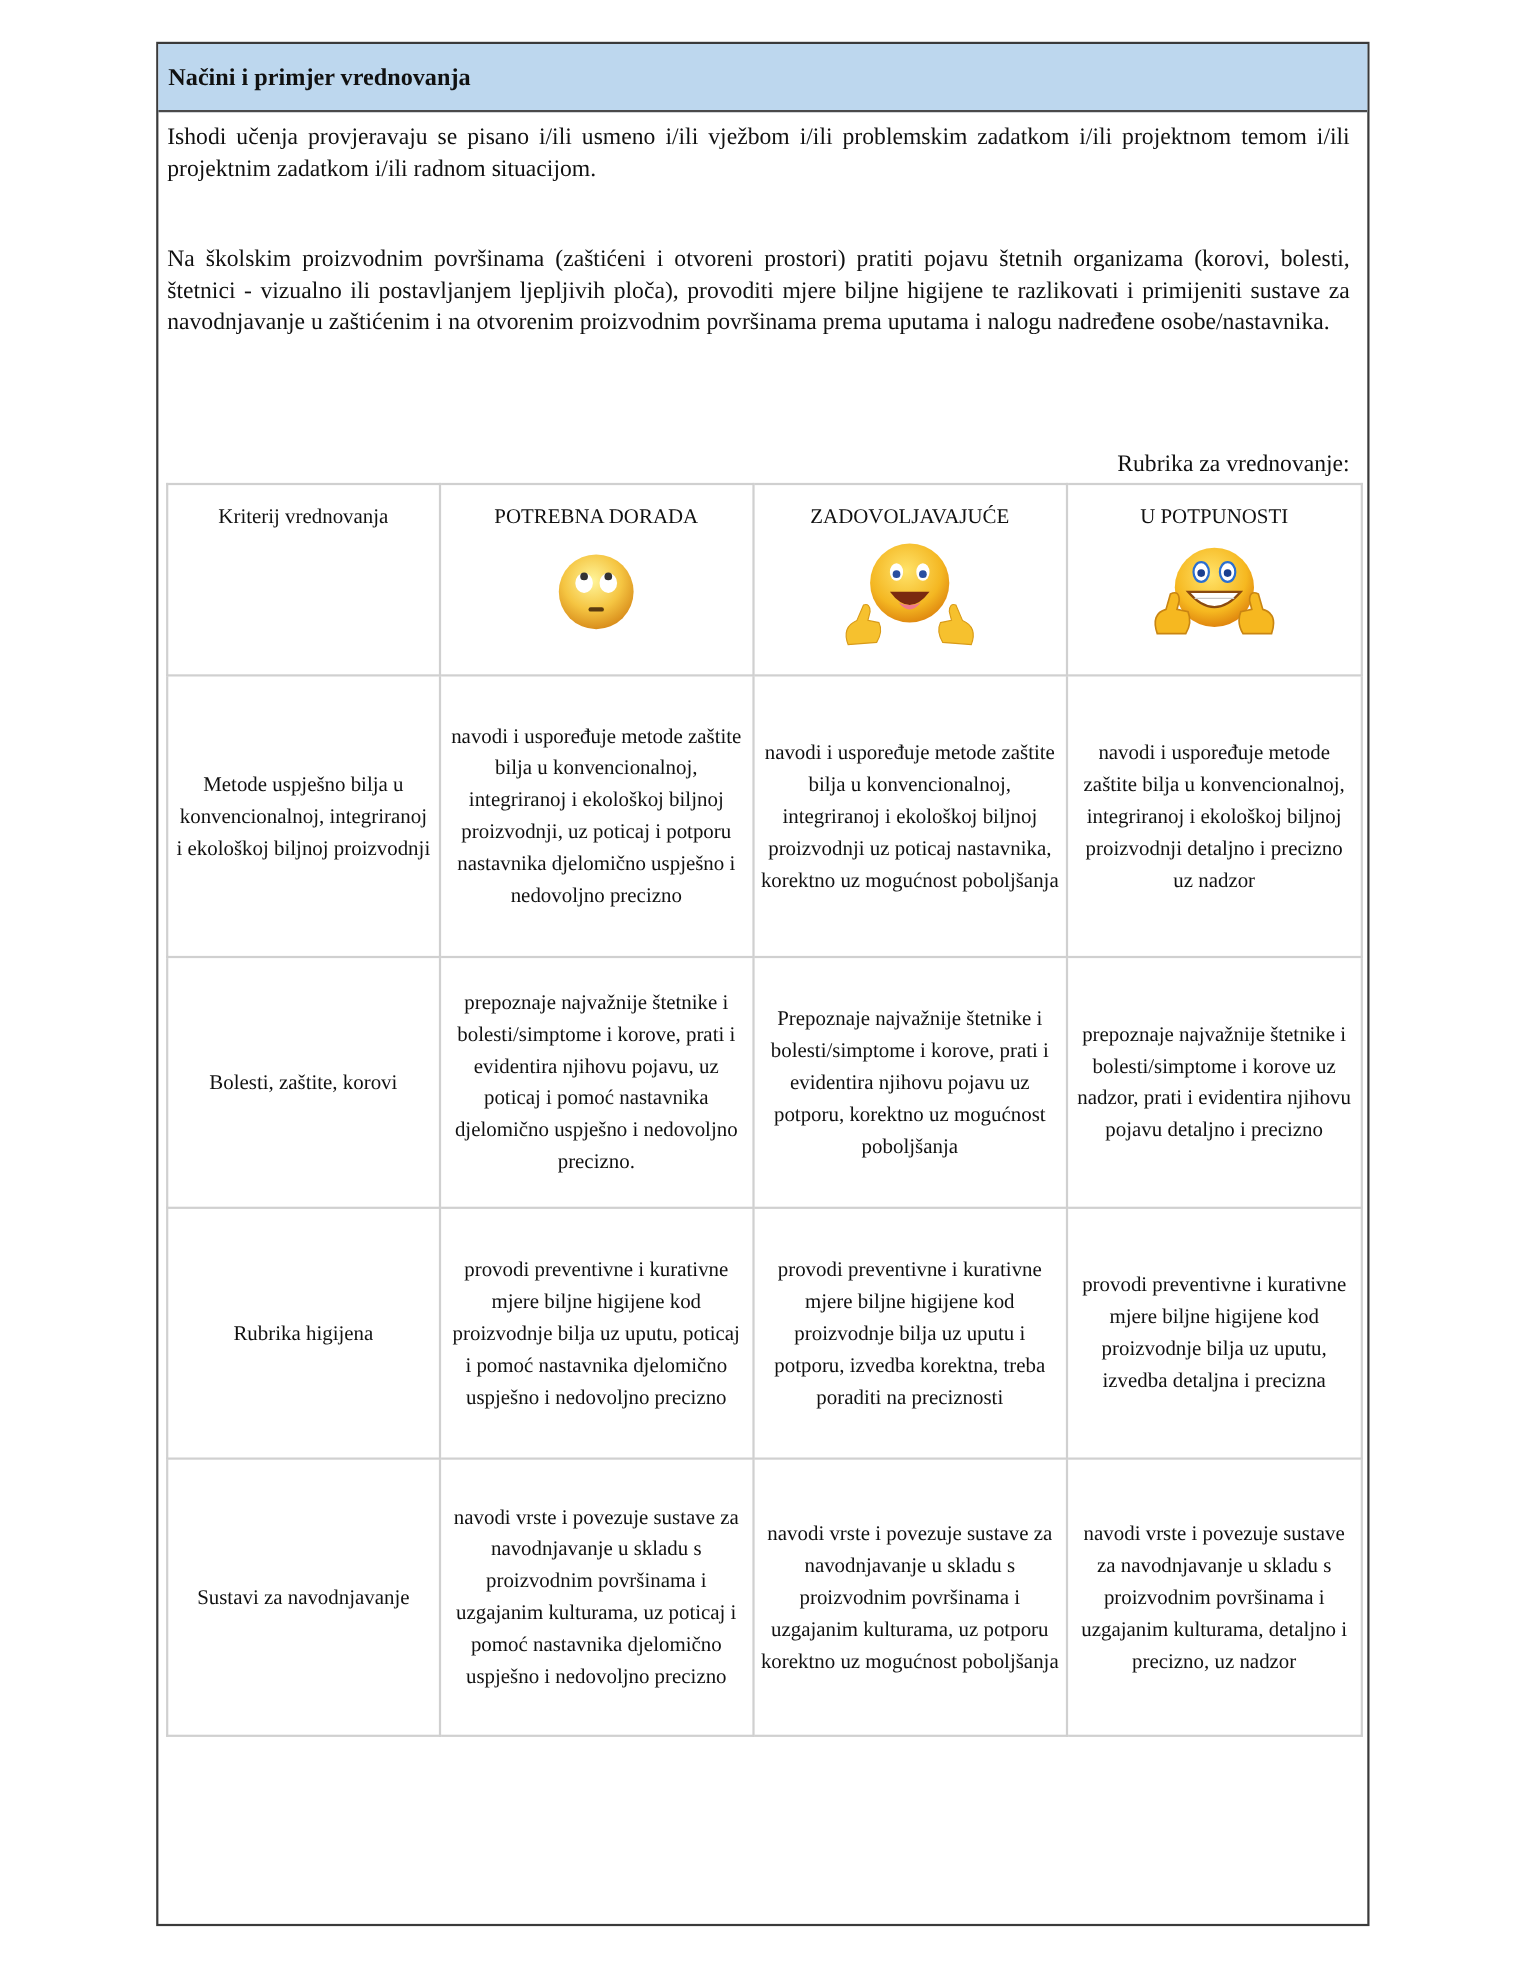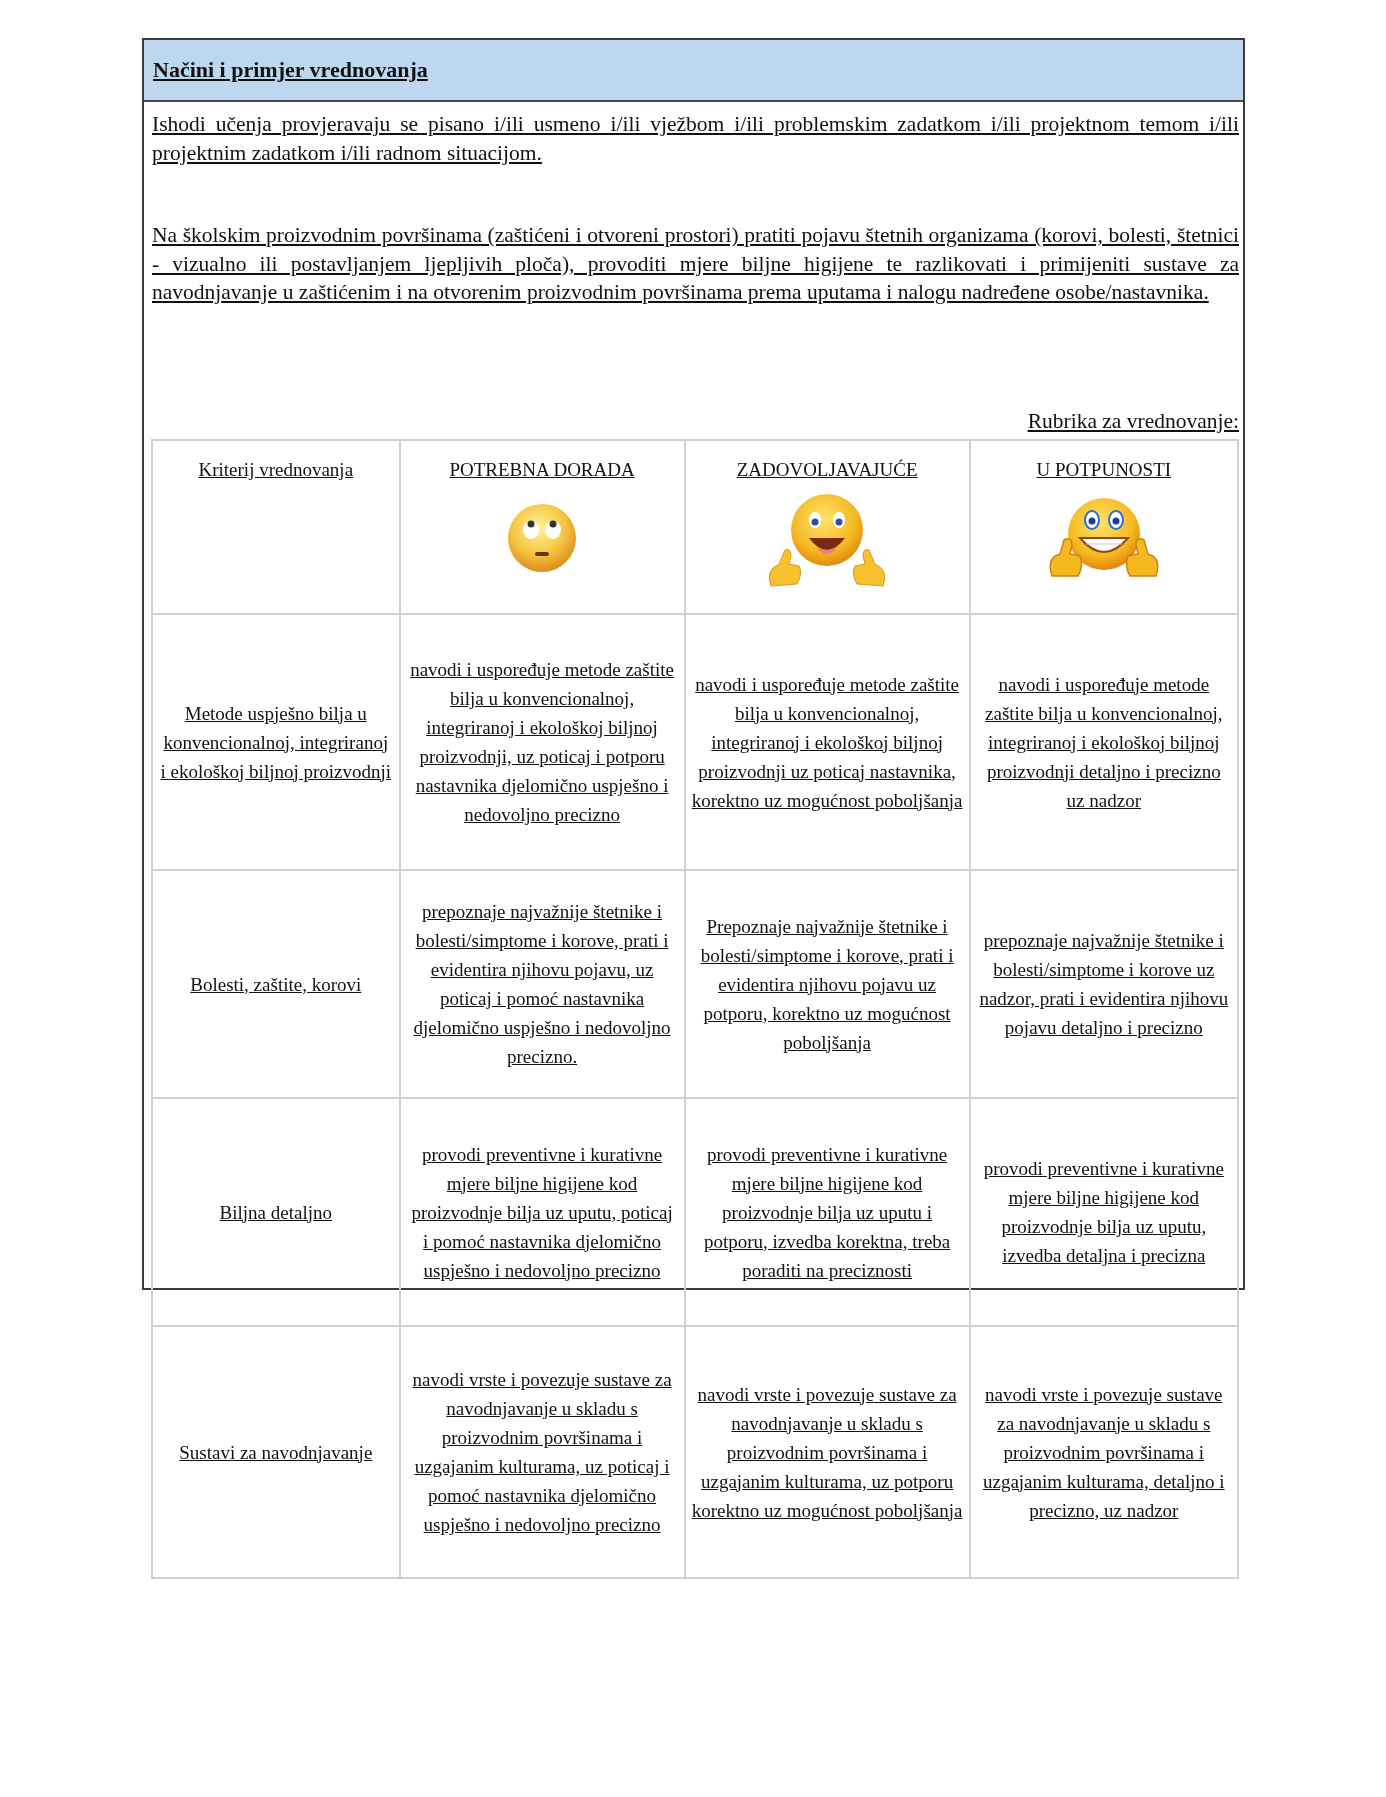--- a/index.html
+++ b/index.html
@@ -1,26 +1,26 @@
 <!DOCTYPE html>
 <html><head>
 <meta charset="utf-8">
 <style>
   html, body { margin: 0; padding: 0; background: #ffffff; }
   body { width: 1386px; height: 1797px; position: relative; font-family: "DejaVu Serif", "Liberation Serif", serif; color: #111; }
   .frame {
-    position: absolute; left: 142px; top: 38px; width: 1103px; height: 1252px;
-    border: 2px solid #3a3a3a; box-sizing: border-box; background: #fff; text-decoration: underline;
+    position: absolute; left: 142px; top: 38px; width: 1103px; height: 1713px;
+    border: 2px solid #3a3a3a; box-sizing: border-box; background: #fff;
   }
   .hdr {
     height: 60px; background: #bdd7ee; border-bottom: 2px solid #4a4a4a;
     display: flex; align-items: center; padding-left: 9px;
     font-family: "Liberation Serif", "DejaVu Serif", serif; font-weight: bold; font-size: 22px;
   }
-  .body { padding: 8px 4px 0 8px; font-family: "Liberation Serif", serif; font-size: 21.5px; line-height: 28.5px; }
+  .body { padding: 8px 16px 0 8px; font-family: "Liberation Serif", serif; font-size: 21.5px; line-height: 28.5px; }
   .justify { text-align: justify; margin: 0; }
   .h-bold { font-weight: bold; margin: 0; font-size: 22px; }
   .gap1 { height: 42px; }
   .gap2 { height: 6px; }
   .gap3 { height: 100px; }
   .rubrika-label { margin: 0 0 4px 0; text-align: right; }
   table.rubric {
     width: 1088px; border-collapse: collapse; table-layout: fixed; margin-left: -1px;
     font-family: "Liberation Serif", serif; font-size: 19px; line-height: 29px;
   }
@@ -134,21 +134,21 @@
         <td>navodi i uspoređuje metode zaštite bilja u konvencionalnoj, integriranoj i ekološkoj biljnoj proizvodnji uz poticaj nastavnika, korektno uz mogućnost poboljšanja</td>
         <td>navodi i uspoređuje metode zaštite bilja u konvencionalnoj, integriranoj i ekološkoj biljnoj proizvodnji detaljno i precizno uz nadzor</td>
       </tr>
       <tr class="row2">
         <td>Bolesti, zaštite, korovi</td>
         <td>prepoznaje najvažnije štetnike i bolesti/simptome i korove, prati i evidentira njihovu pojavu, uz poticaj i pomoć nastavnika djelomično uspješno i nedovoljno precizno.</td>
         <td>Prepoznaje najvažnije štetnike i bolesti/simptome i korove, prati i evidentira njihovu pojavu uz potporu, korektno uz mogućnost poboljšanja</td>
         <td>prepoznaje najvažnije štetnike i bolesti/simptome i korove uz nadzor, prati i evidentira njihovu pojavu detaljno i precizno</td>
       </tr>
       <tr class="row3">
-        <td>Biljna detaljno</td>
+        <td>Rubrika higijena</td>
         <td>provodi preventivne i kurativne mjere biljne higijene kod proizvodnje bilja uz uputu, poticaj i pomoć nastavnika djelomično uspješno i nedovoljno precizno</td>
         <td>provodi preventivne i kurativne mjere biljne higijene kod proizvodnje bilja uz uputu i potporu, izvedba korektna, treba poraditi na preciznosti</td>
         <td>provodi preventivne i kurativne mjere biljne higijene kod proizvodnje bilja uz uputu, izvedba detaljna i precizna</td>
       </tr>
       <tr class="row4">
         <td>Sustavi za navodnjavanje</td>
         <td>navodi vrste i povezuje sustave za navodnjavanje u skladu s proizvodnim površinama i uzgajanim kulturama, uz poticaj i pomoć nastavnika djelomično uspješno i nedovoljno precizno</td>
         <td>navodi vrste i povezuje sustave za navodnjavanje u skladu s proizvodnim površinama i uzgajanim kulturama, uz potporu korektno uz mogućnost poboljšanja</td>
         <td>navodi vrste i povezuje sustave za navodnjavanje u skladu s proizvodnim površinama i uzgajanim kulturama, detaljno i precizno, uz nadzor</td>
       </tr>

